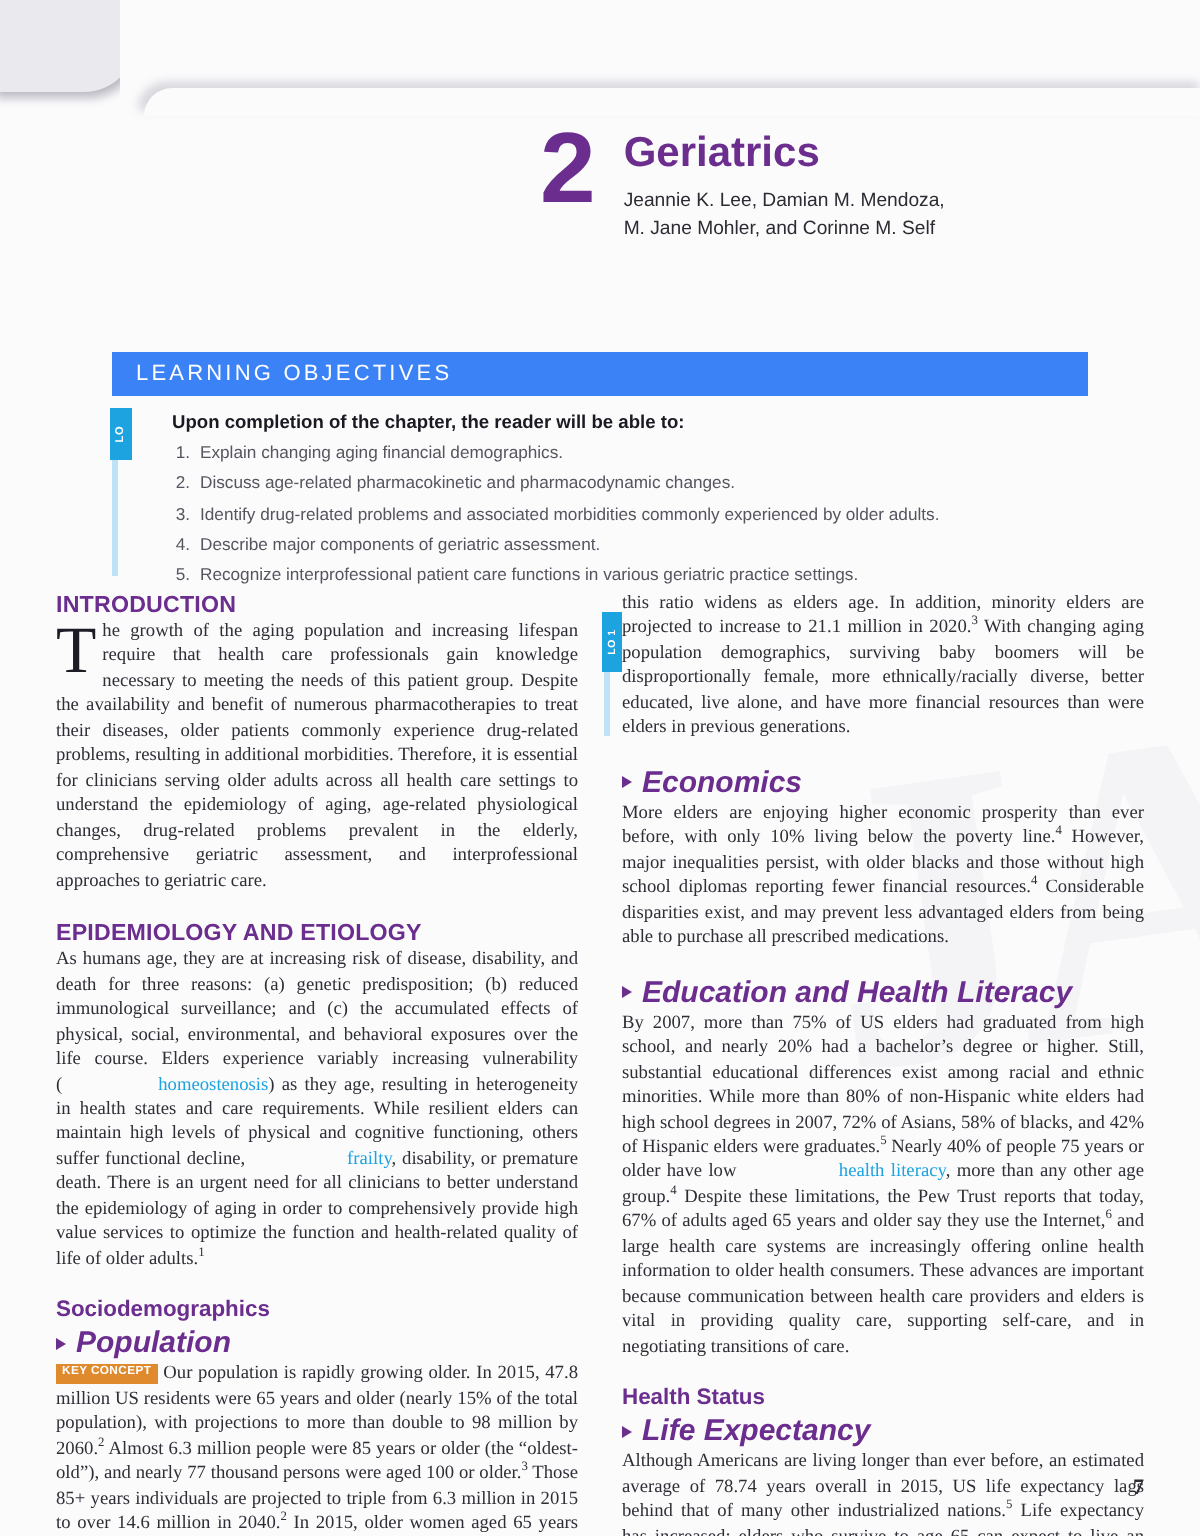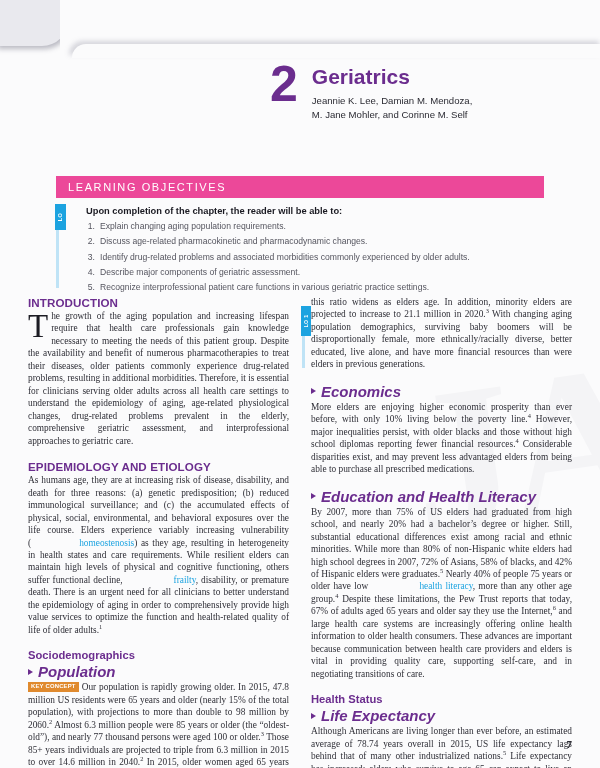--- a/index.html
+++ b/index.html
@@ -67,21 +67,21 @@
     line-height:1;margin:4px 0 7px 0;
   }
   .author-line{
     font-size:9.6px;color:#2b2b33;line-height:1.5;
   }
   
   #lo-box{
     position:absolute;left:56px;top:176px;width:488px;
   }
   #lo-banner{
-    background:#ec4899;color:#ffffff;
+    background:#3b82f6;color:#ffffff;
     font-size:11px;letter-spacing:1.6px;font-weight:400;
     padding:5px 0 5px 12px;
   }
   #lo-body{position:relative;padding:8px 0 0 30px;}
   #lo-rail{
     position:absolute;left:0px;top:6px;width:3px;height:84px;
     background:#bfe3f6;
   }
   #lo-tab{
     position:absolute;left:-1px;top:6px;
@@ -189,21 +189,21 @@
     <div id="lo-banner">LEARNING OBJECTIVES</div>
     <div id="lo-body">
       <div id="lo-rail"></div>
       <div id="lo-tab">
           <span>LO</span>
         </div>
       <div id="lo-intro">Upon completion of the chapter, the reader will be able to:</div>
       <ol id="lo-list">
         <li>
             <span class="num">1.</span>
-            <span>Explain changing aging population requirements.</span>
+            <span>Explain changing aging financial demographics.</span>
           </li>
         <li>
             <span class="num">2.</span>
             <span>Discuss age-related pharmacokinetic and pharmacodynamic changes.</span>
           </li>
         <li>
             <span class="num">3.</span>
             <span>Identify drug-related problems and associated morbidities commonly experienced by older adults.</span>
           </li>
         <li>

